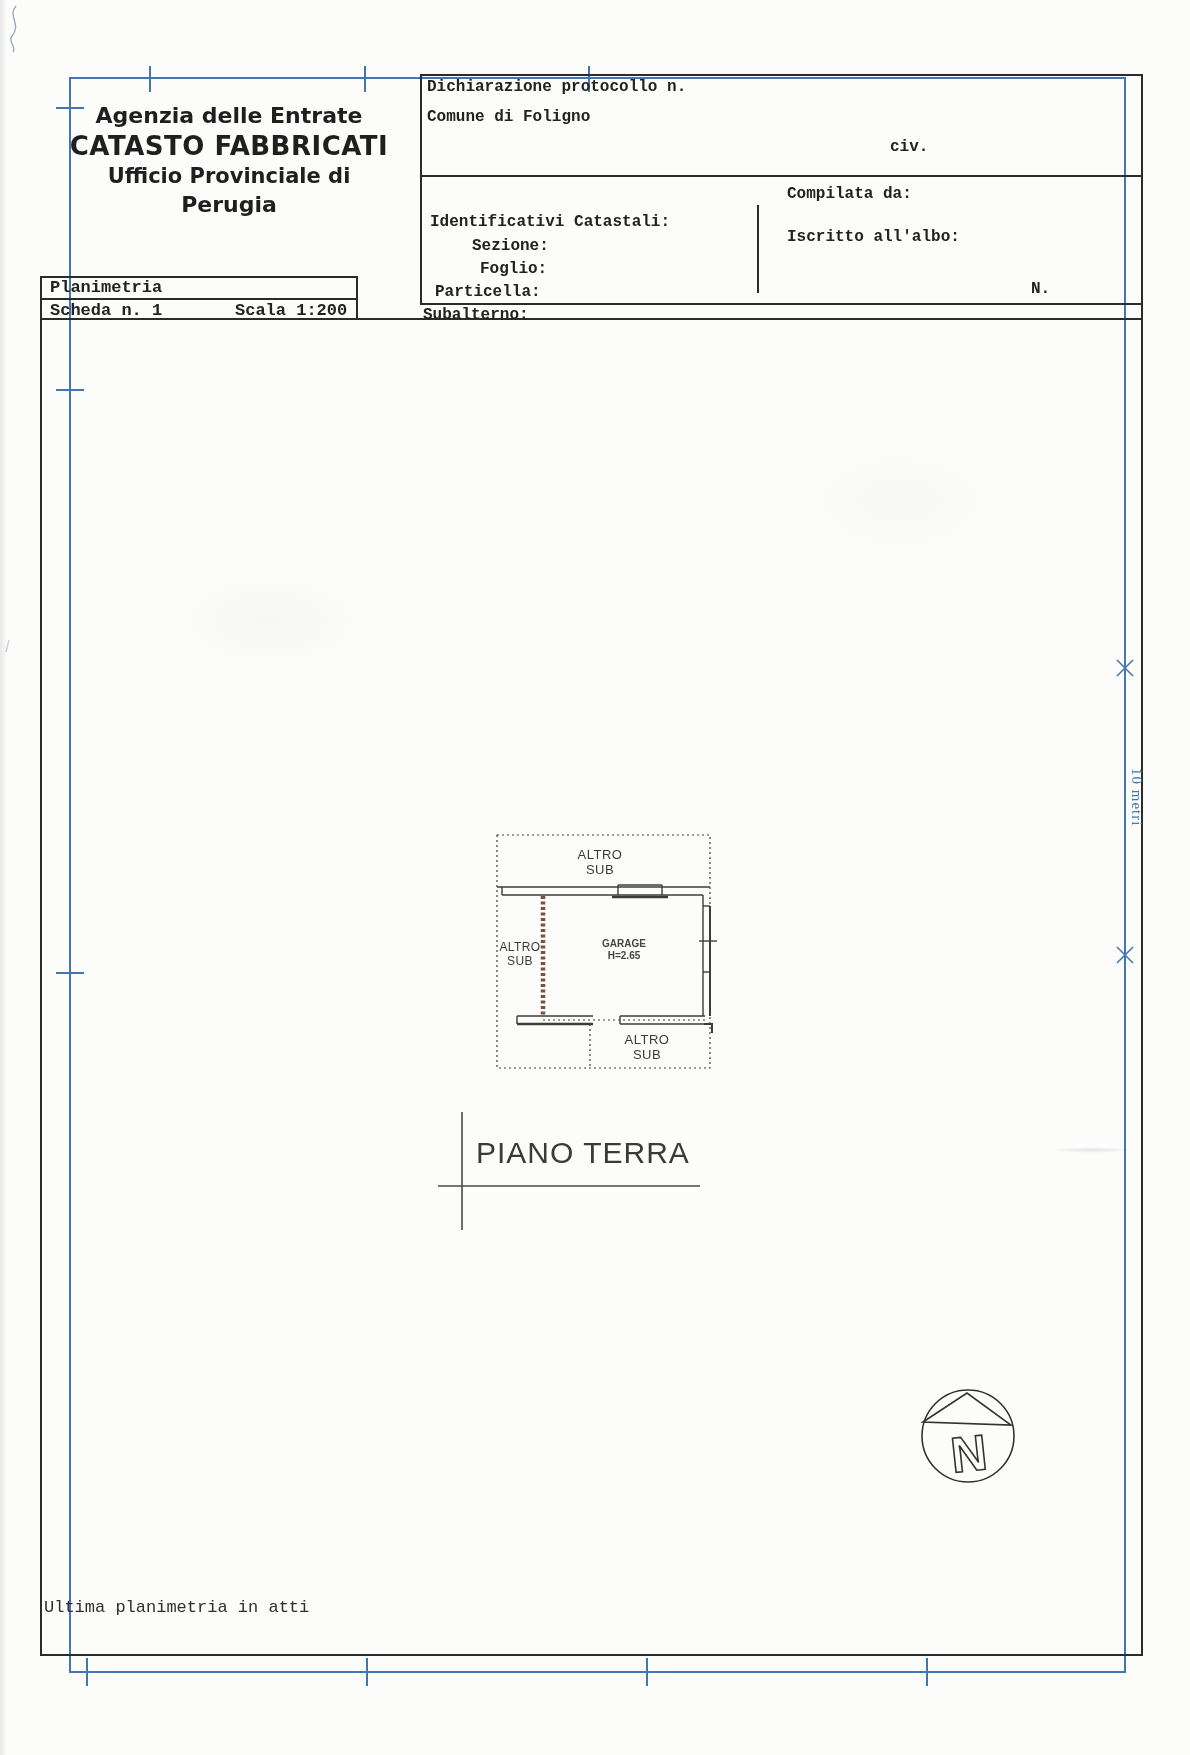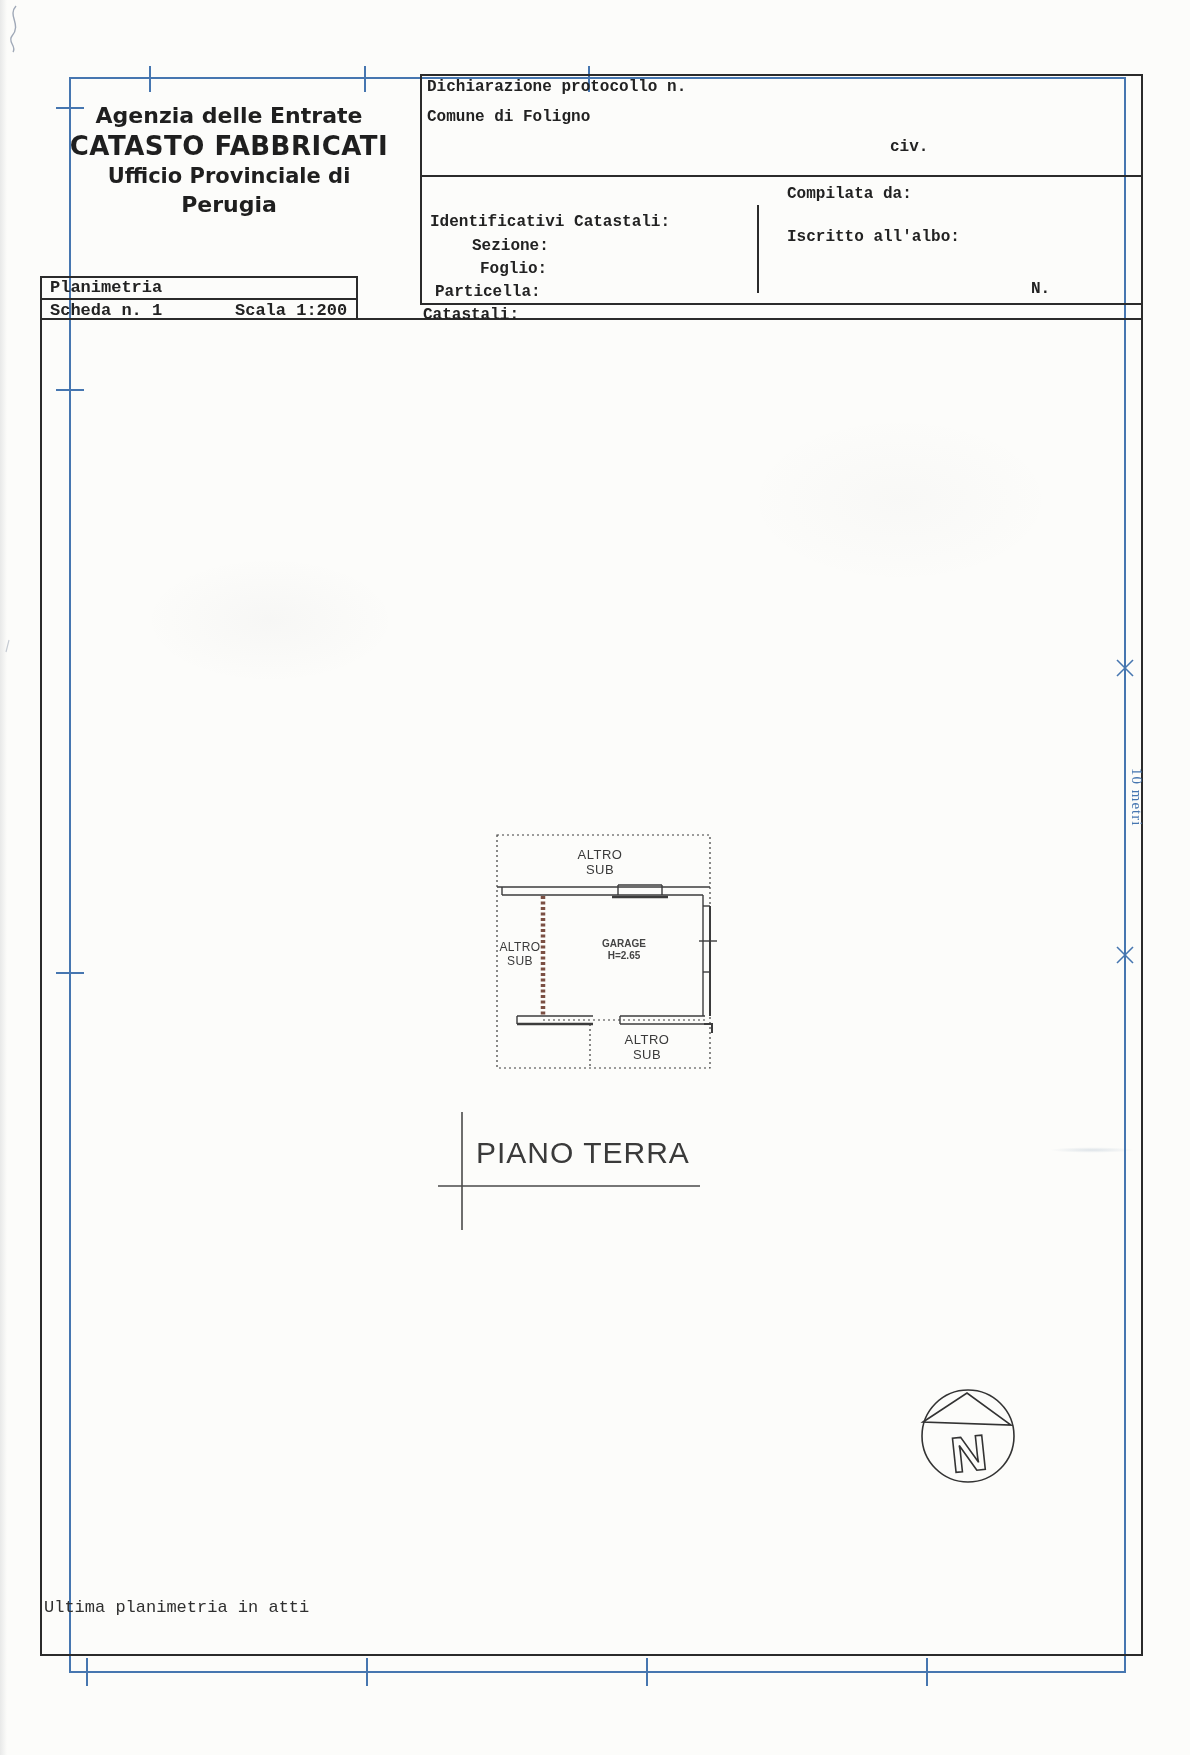--- a/index.html
+++ b/index.html
@@ -200,21 +200,21 @@
       <span class="protocol">Dichiarazione protocollo n.</span>
       <span class="comune">Comune di Foligno</span>
       <span class="civ">civ.</span>
     </div>
     <div class="rowB">
       <div class="cellL">
         <span class="t">Identificativi Catastali:</span>
         <span class="sez">Sezione:</span>
         <span class="fog">Foglio:</span>
         <span class="par">Particella:</span>
-        <span class="sub">Catastali:</span>
+        <span class="sub">Subalterno:</span>
       </div>
       <div class="cellR">
         <span class="comp">Compilata da:</span>
         <span class="iscr">Iscritto all'albo:</span>
         <span class="num">N.</span>
       </div>
     </div>
   </div>
 
   <div class="plabel lab-top">ALTRO

